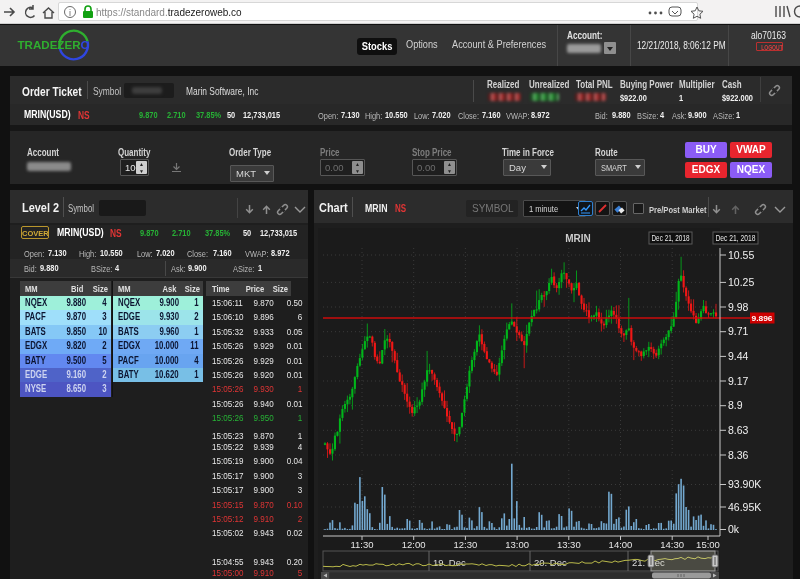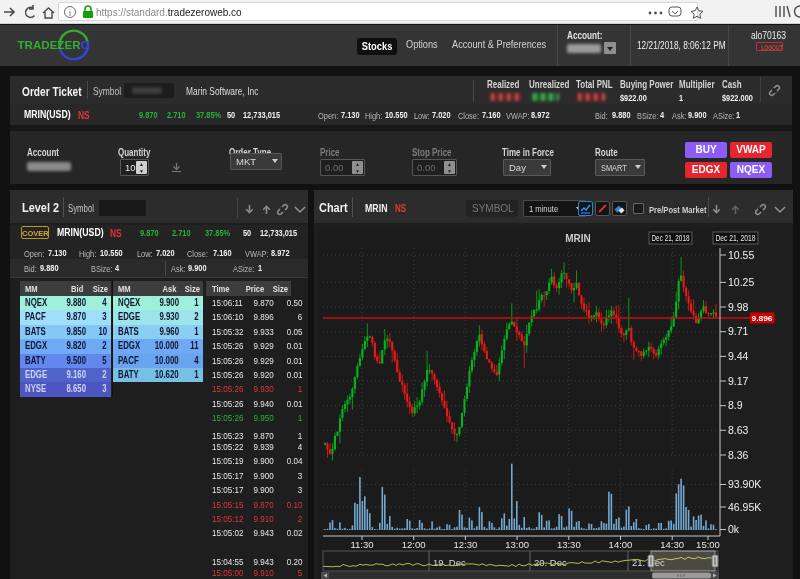--- a/index.html
+++ b/index.html
@@ -172,21 +172,21 @@
 <span class="qv abs" style="left:736px;top:109px">1</span>
 
 <span class="lbl" style="left:27px;top:147px">Account</span>
 <span class="blur" style="left:27px;top:162px;width:44px;height:9px;background:#8a8a8a"></span>
 <span class="lbl" style="left:118px;top:147px">Quantity</span>
 <div class="inp" style="left:120px;top:159px;width:29px">100<span class="spin">▲<br>▼</span></div>
 <svg class="abs" style="left:170px;top:161px" width="13" height="13">
     <path d="M6.5 2 v6 M3.5 5.5 L6.5 8.5 L9.5 5.5 M2 10.5 h9" stroke="#777" stroke-width="1.2" fill="none"></path>
   </svg>
 <span class="lbl" style="left:229px;top:147px">Order Type</span>
-<div class="drop" style="left:230px;top:153px;width:52px">MKT<span class="car"></span></div>
+<div class="drop" style="left:230px;top:165px;width:44px">MKT<span class="car"></span></div>
 <span class="lbl dim" style="left:320px;top:147px">Price</span>
 <div class="inp" style="left:320px;top:159px;width:45px;color:#6e6e6e">0.00<span class="spin" style="background:#8f8f8f">▲<br>▼</span></div>
 <span class="lbl dim" style="left:412px;top:147px">Stop Price</span>
 <div class="inp" style="left:412px;top:159px;width:45px;color:#6e6e6e">0.00<span class="spin" style="background:#8f8f8f">▲<br>▼</span></div>
 <span class="lbl" style="left:502px;top:147px">Time in Force</span>
 <div class="drop" style="left:503px;top:159px;width:48px">Day<span class="car"></span></div>
 <span class="lbl" style="left:595px;top:147px">Route</span>
 <div class="drop" style="left:595px;top:159px;width:50px"><span style="display:inline-block;transform:scaleX(.78);transform-origin:0 50%">SMART</span><span class="car"></span></div>
 <div class="btn blue" style="left:685px;top:142px">BUY</div>
 <div class="btn red" style="left:730px;top:142px">VWAP</div>

